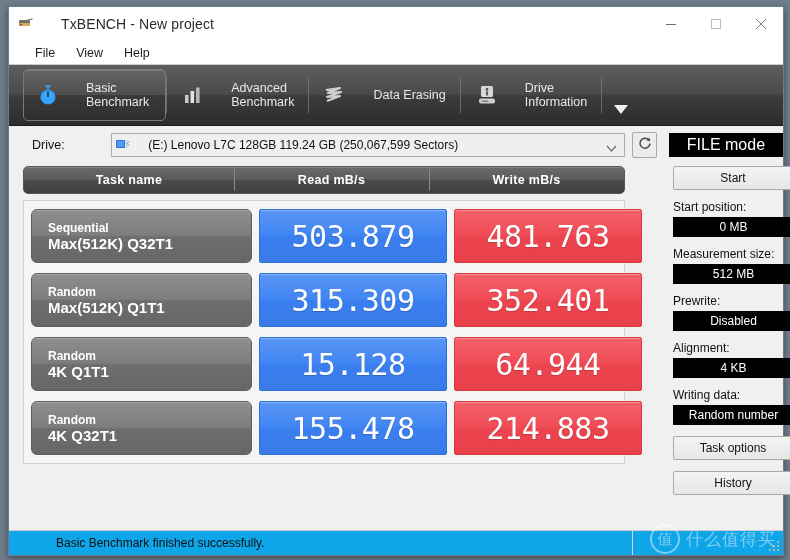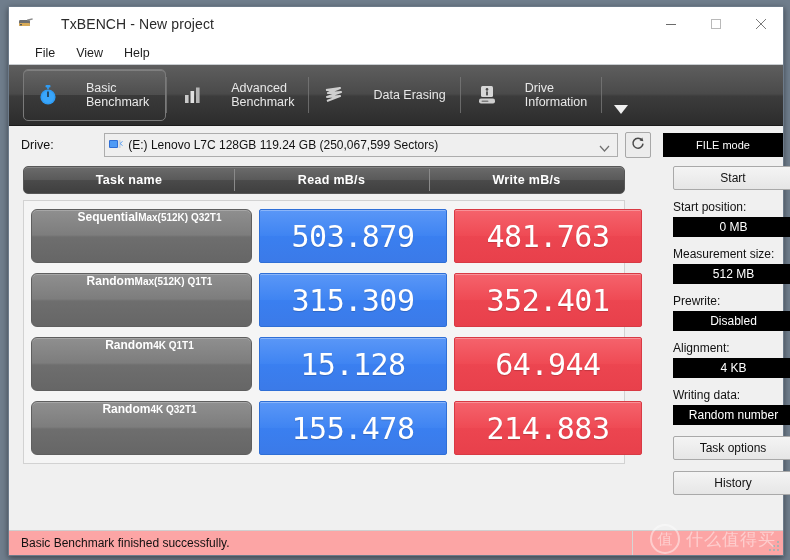--- a/index.html
+++ b/index.html
@@ -63,37 +63,37 @@
   }
   .tab-sep{width:1px;background:#7b7b7b;margin:12px 0;opacity:.75;}
   .tab-label{font-size:12.5px;line-height:14px;white-space:pre-line;}
   .tab-icon{width:24px;height:24px;flex:0 0 24px;display:flex;align-items:center;justify-content:center;}
   .tab-more{display:flex;align-items:flex-end;padding:0 10px 10px 10px;}
 
   
   .content{flex:1 1 auto;background:#f0f0f0;position:relative;display:flex;flex-direction:column;}
 
   
-  .driverow{height:38px;flex:0 0 38px;display:flex;align-items:center;padding-left:12px;}
+  .driverow{height:38px;flex:0 0 38px;display:flex;align-items:center;padding-left:23px;}
   .drive-label{font-size:12.5px;color:#111;width:84px;}
   .drive-select{
     flex:0 0 512px;height:22px;background:#efefef;border:1px solid #adadad;
     display:flex;align-items:center;position:relative;font-size:12px;color:#111;
   }
-  .drive-inner{display:flex;align-items:center;gap:5px;padding-left:4px;overflow:hidden;white-space:nowrap;}
+  .drive-inner{display:flex;align-items:center;gap:18px;padding-left:4px;overflow:hidden;white-space:nowrap;}
   .drv-icon{width:14px;height:12px;flex:0 0 14px;position:relative;}
   .combo-arrow{position:absolute;right:7px;top:7px;}
   .refresh-btn{
     width:24px;height:24px;margin-left:7px;background:#ececec;border:1px solid #a8a8a8;border-radius:2px;
     display:flex;align-items:center;justify-content:center;
   }
   .filemode{
     margin-left:12px;width:119px;height:22px;background:#000;
     display:flex;align-items:center;justify-content:center;
-    color:#fff;font-size:11px;border:1px solid #000;
+    color:#fff;font-size:16px;border:1px solid #000;
   }
 
   
   .split{flex:1 1 auto;display:flex;padding:0 0 0 0;}
   .leftpane{flex:0 0 640px;padding:0 0 0 14px;}
   .rightpane{flex:1 1 auto;padding-left:10px;padding-right:12px;}
 
   
   .res-header{
     height:26px;border-radius:5px;margin-top:2px;width:600px;
@@ -117,25 +117,25 @@
     width:600px;margin-top:6px;background:#f5f5f5;border:1px solid #d2d2d2;
     padding:6px 0 6px 0;
   }
   .res-row{display:flex;align-items:center;height:58px;padding:0 7px;}
   .res-row + .res-row{margin-top:6px;}
   .task-cell{
     flex:0 0 203px;height:52px;border-radius:6px;
     background:linear-gradient(to bottom,#8f8f8f 0%,#7d7d7d 48%,#6e6e6e 52%,#666666 100%);
     border:1px solid #5f5f5f;
     box-shadow:inset 0 1px 0 rgba(255,255,255,.22);
-    display:flex;flex-direction:row;justify-content:center;
+    display:flex;flex-direction:column;justify-content:center;
     padding-left:16px;color:#ffffff;
   }
   .task-l1{font-size:12px;font-weight:bold;line-height:15px;}
-  .task-l2{font-size:10px;font-weight:bold;line-height:15px;}
+  .task-l2{font-size:15px;font-weight:bold;line-height:15px;}
   .val-cell{
     flex:0 0 186px;height:52px;border-radius:2px;margin-left:7px;
     display:flex;align-items:center;justify-content:center;
     font-family:"DejaVu Sans Mono", monospace;
     font-size:30px;font-weight:normal;color:#ffffff;
     letter-spacing:-0.5px;
     text-shadow:0 1px 1px rgba(0,0,0,.18);
     text-align:right;
   }
   .val-read{
@@ -165,22 +165,22 @@
   .side-btn{
     width:118px;height:22px;margin-top:11px;
     background:linear-gradient(to bottom,#f4f4f4,#e6e6e6);
     border:1px solid #a9a9a9;border-radius:2px;
     display:flex;align-items:center;justify-content:center;
     font-size:12px;color:#111;
   }
 
   
   .statusbar{
-    flex:0 0 24px;height:24px;background:#fca5a5;border-top:1px solid #cfcfcf;
-    display:flex;align-items:center;position:relative;
+    flex:0 0 24px;height:24px;background:#0ea5e9;border-top:1px solid #cfcfcf;
+    display:flex;align-items:center;position:relative;padding-left:35px;
   }
   .status-text{font-size:12px;color:#111;padding-left:12px;}
   .status-grip{position:absolute;right:2px;bottom:2px;width:14px;height:14px;}
   .status-sep{position:absolute;right:150px;top:0;bottom:0;width:1px;background:#d5d5d5;}
 
   
   .watermark{
     position:absolute;right:14px;bottom:6px;
     display:flex;align-items:center;gap:6px;
     opacity:.45;pointer-events:none;

